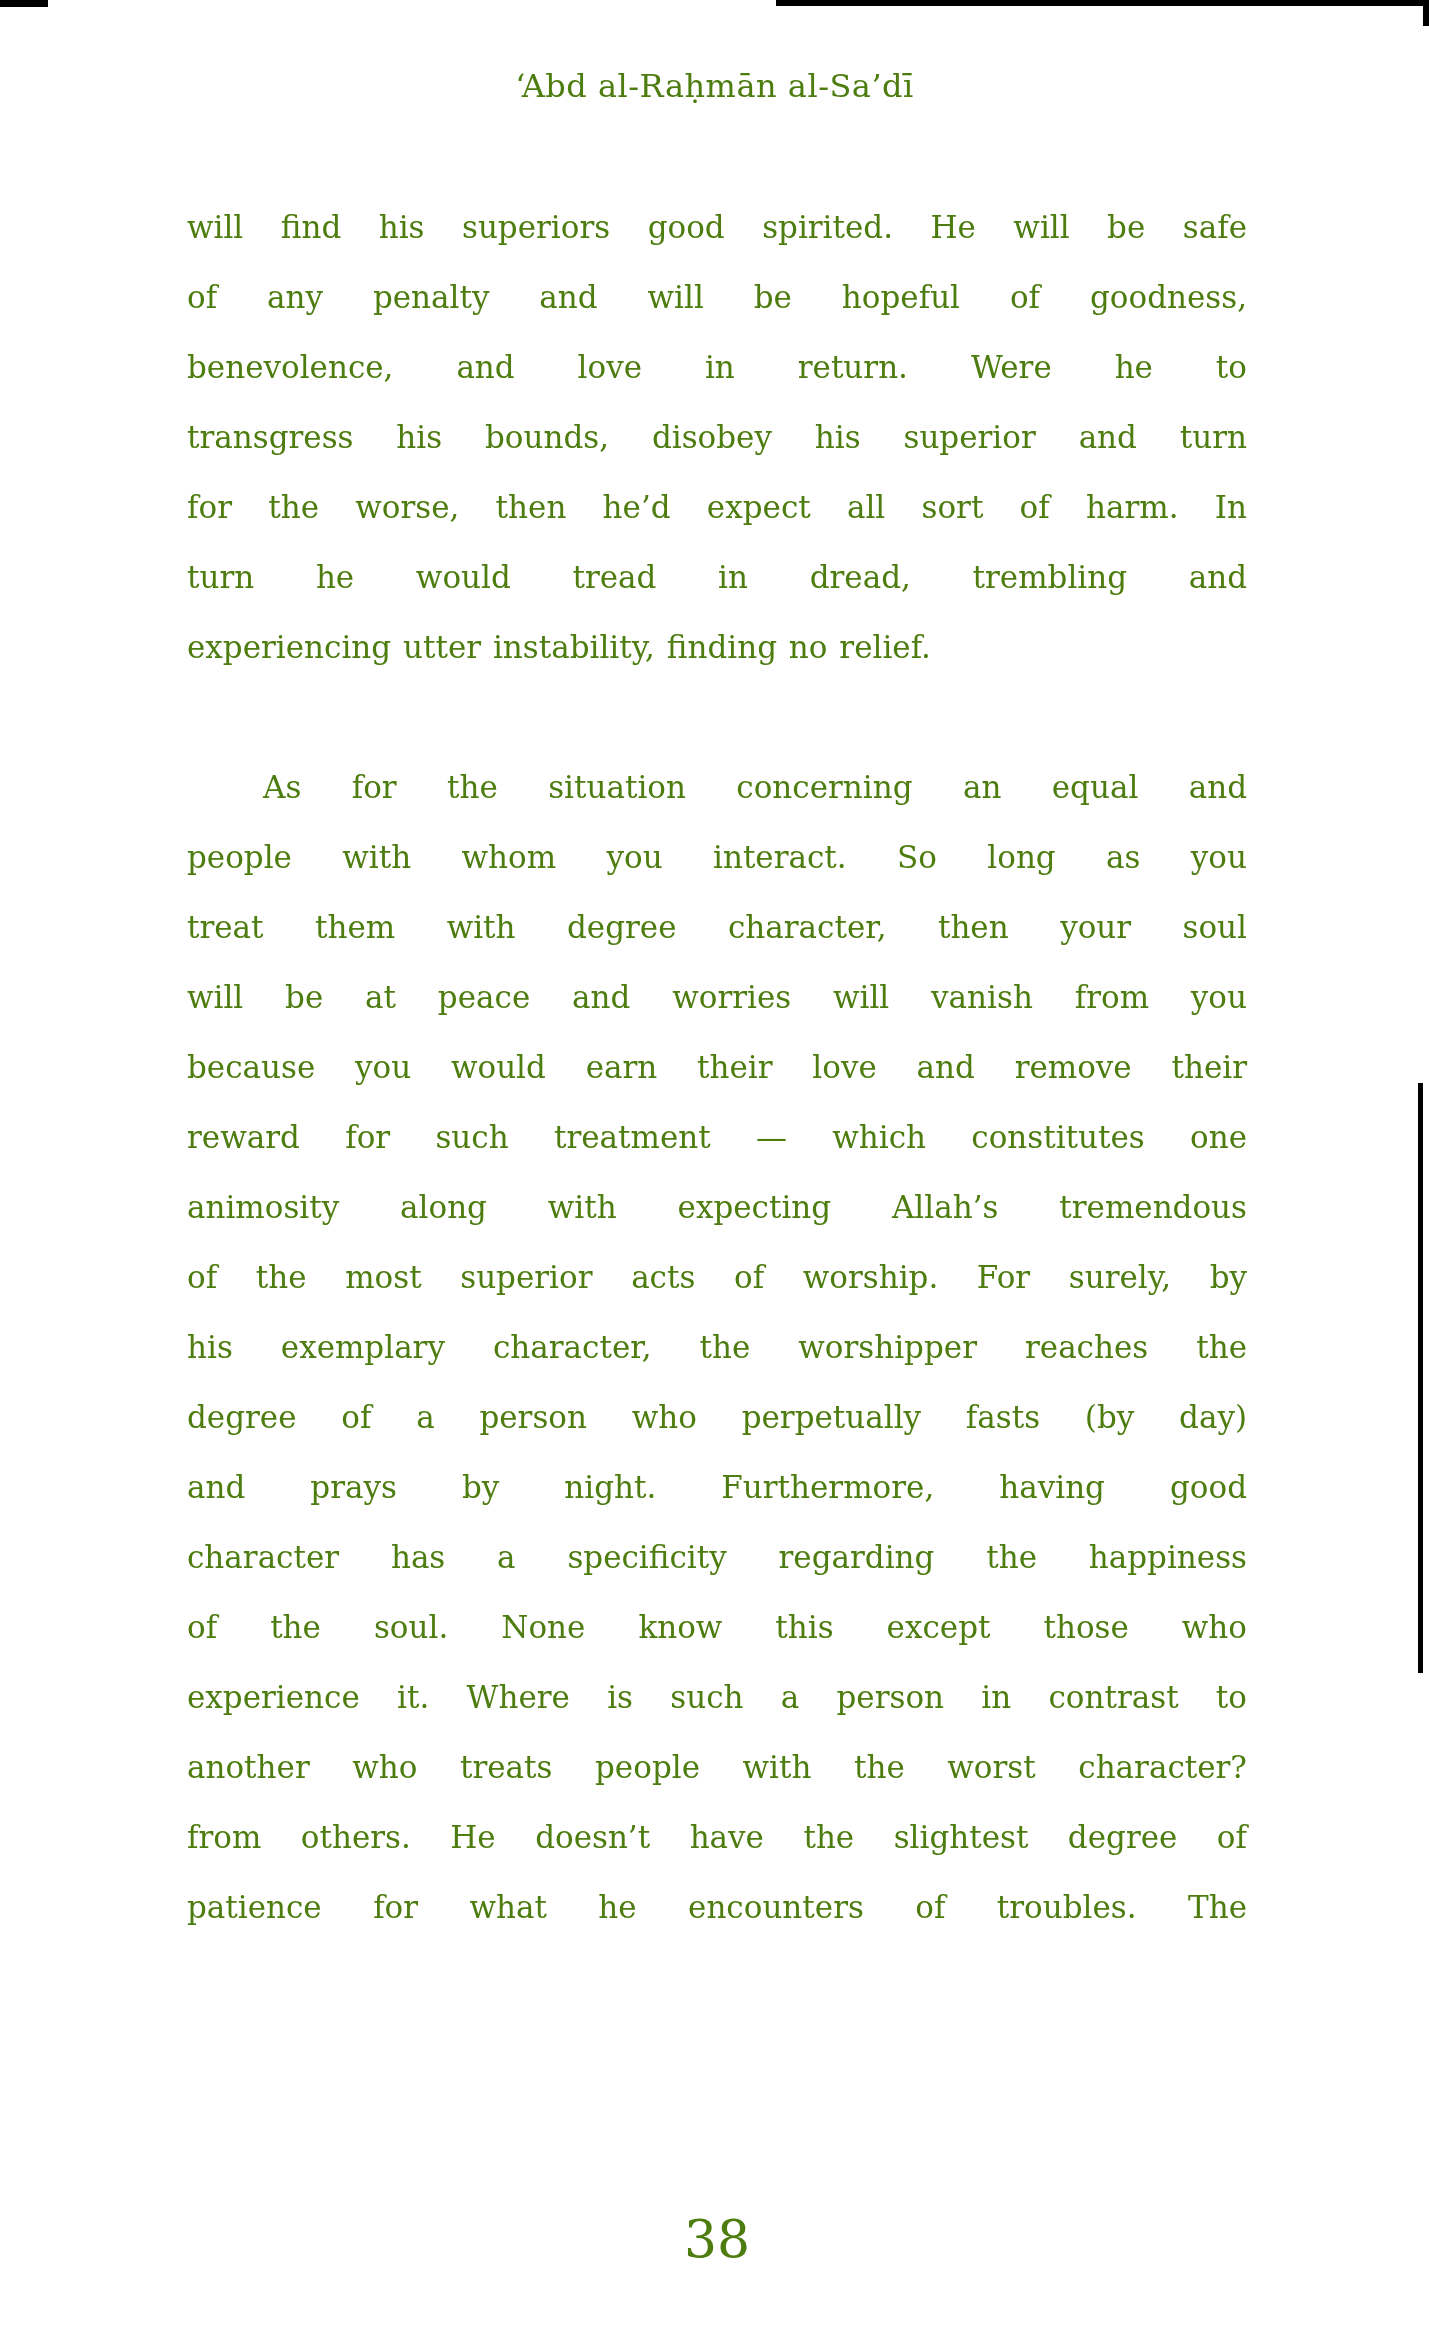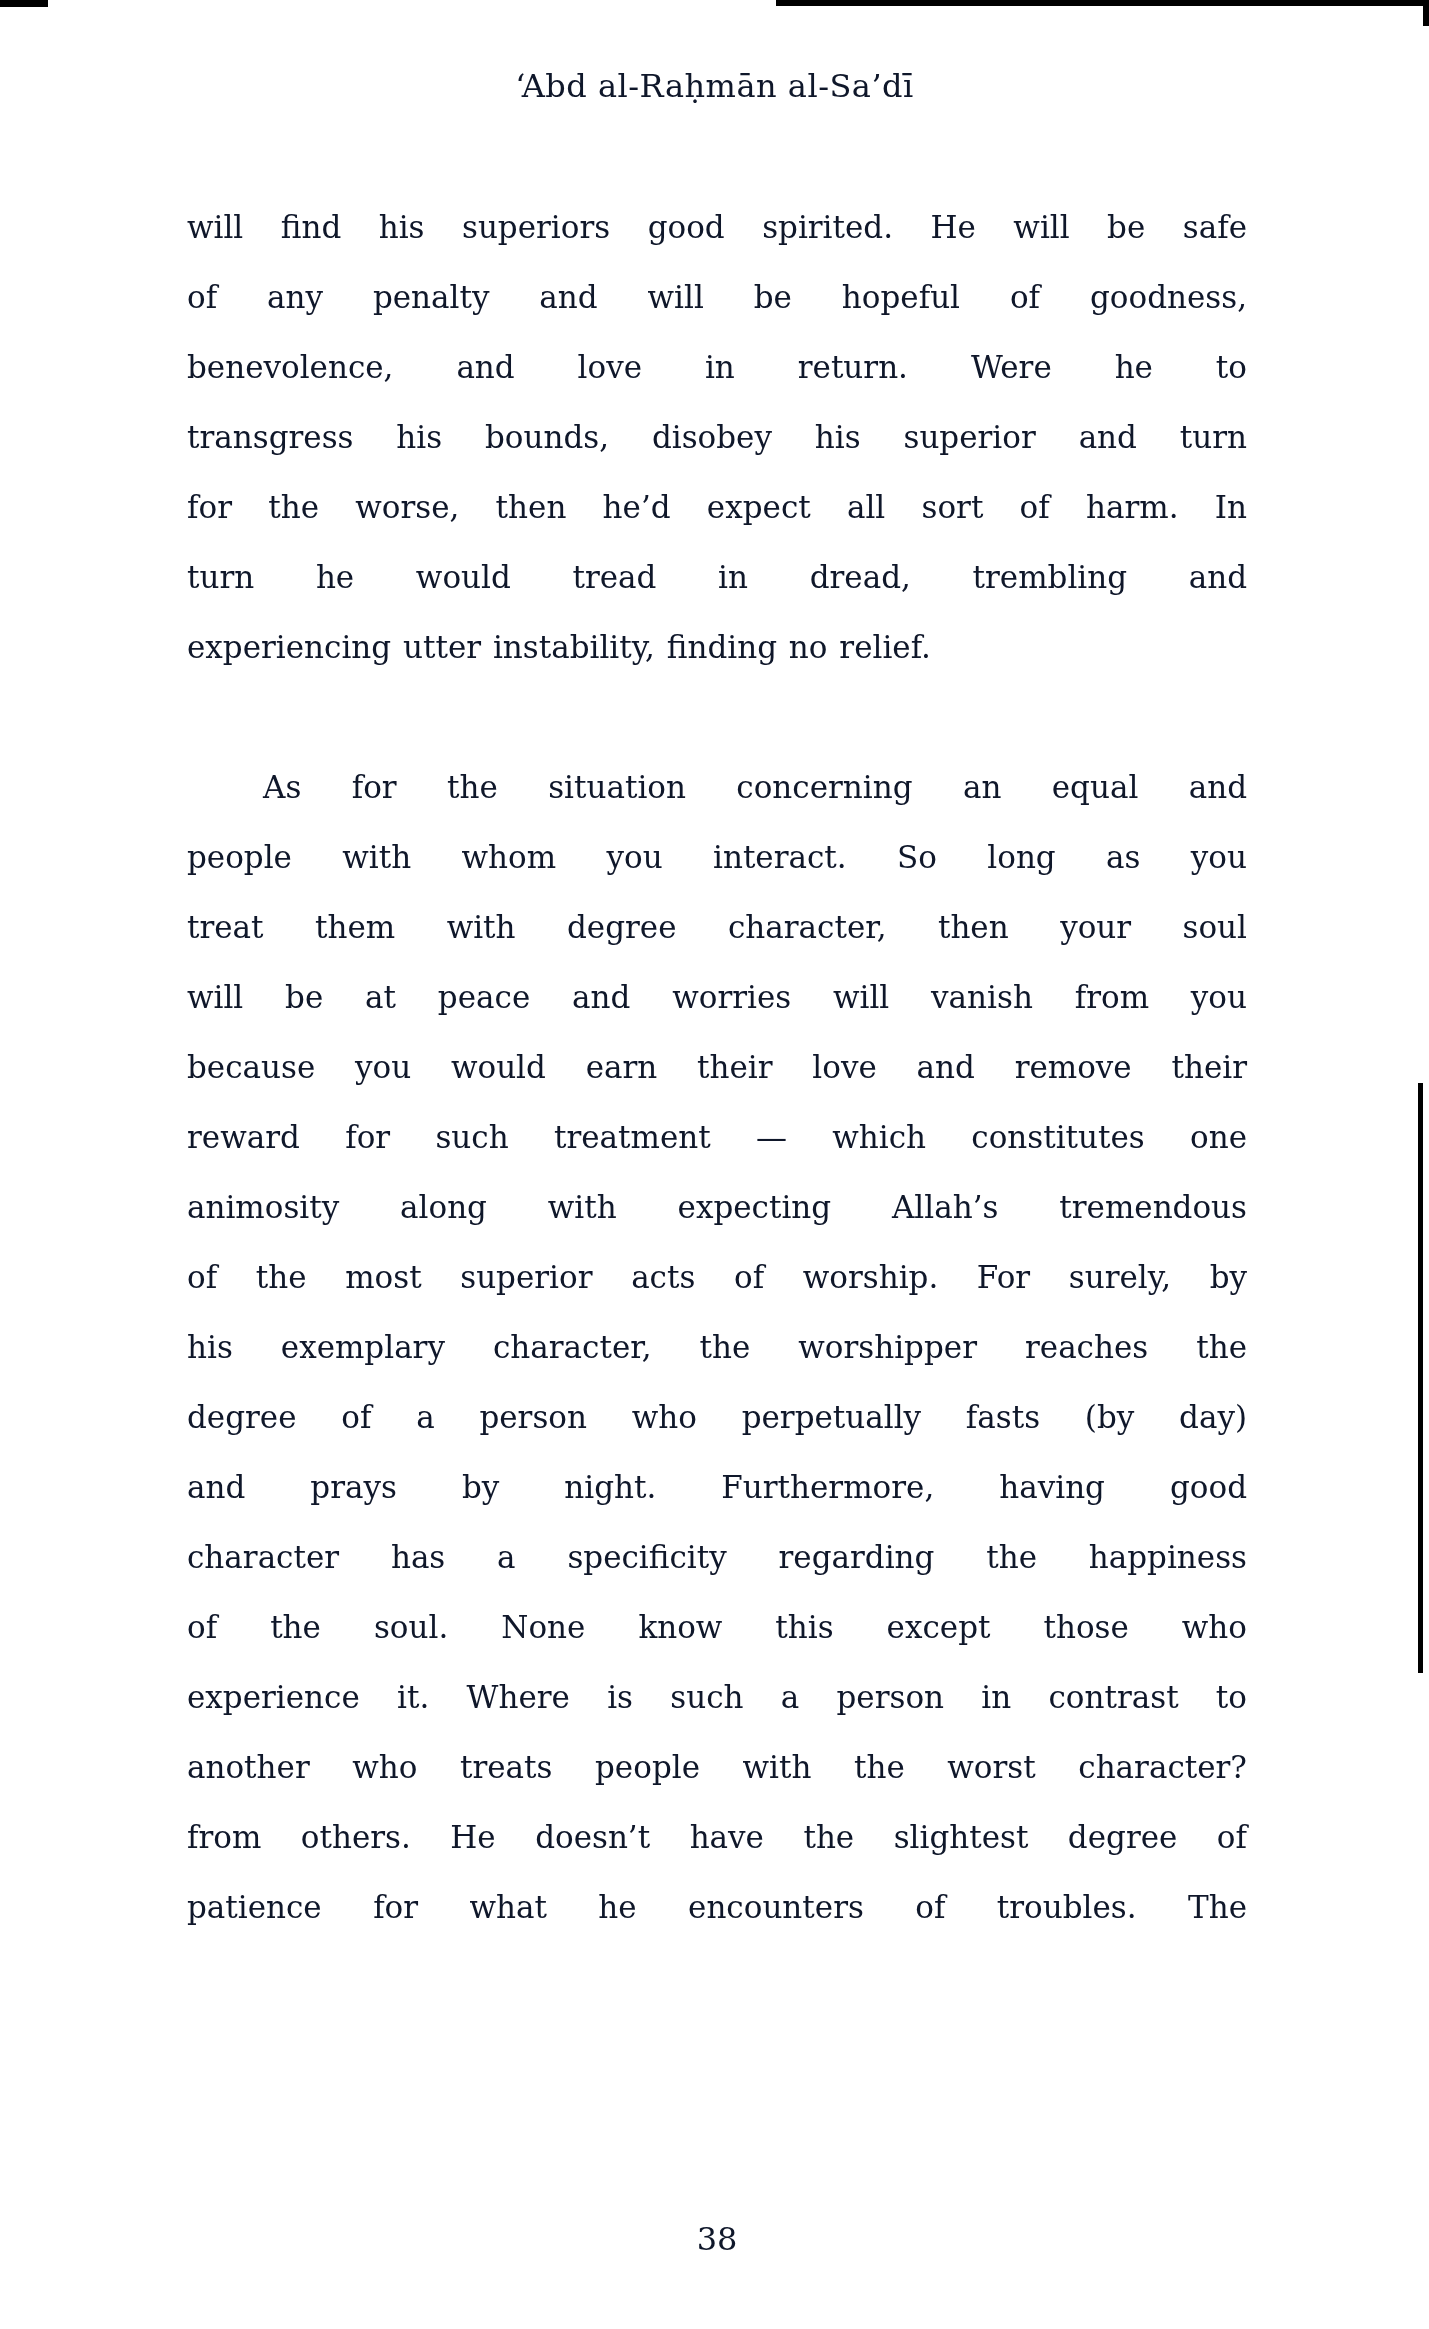--- a/index.html
+++ b/index.html
@@ -7,21 +7,21 @@
     padding: 0;
     background: #ffffff;
   }
   .page {
     position: relative;
     width: 1429px;
     height: 2329px;
     background: #ffffff;
     overflow: hidden;
     font-family: "DejaVu Serif", "Liberation Serif", serif;
-    color: #0f172a;
+    color: #4d7c0f;
   }
   
   .artifact {
     position: absolute;
     background: #000000;
   }
   .artifact-top-left   { left: 0;      top: 0;      width: 48px;  height: 7px; }
   .artifact-top-line   { left: 776px;  top: 0;      width: 653px; height: 6px; }
   .artifact-top-tick   { left: 1423px; top: 0;      width: 6px;   height: 26px; }
   .artifact-right-line { left: 1418px; top: 1083px; width: 5px;   height: 590px; }
@@ -58,21 +58,21 @@
   }
   .line-first-indent {
     padding-left: 76px;
   }
   .folio {
     position: absolute;
     top: 2204px;
     left: 187px;
     width: 1060px;
     text-align: center;
-    font-size: 32px;
+    font-size: 52px;
     line-height: 70px;
   }
 </style>
 </head>
 <body>
 
 <div class="page">
 
   <div class="artifact artifact-top-left"></div>
   <div class="artifact artifact-top-line"></div>

